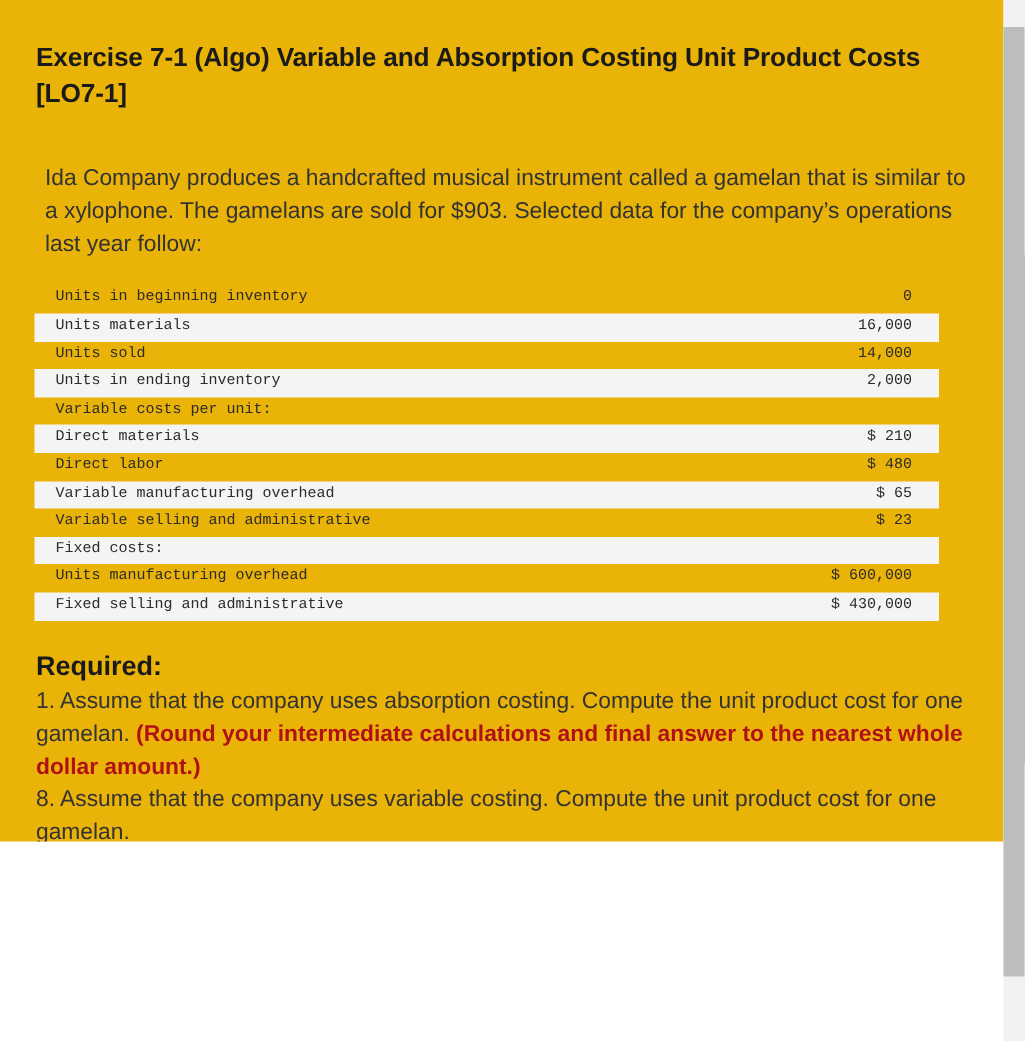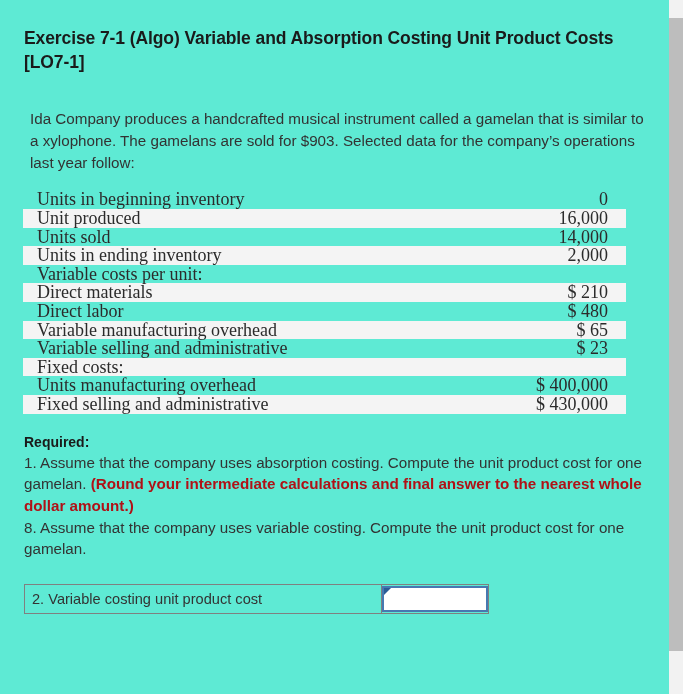--- a/index.html
+++ b/index.html
@@ -13,22 +13,22 @@
     position: relative;
     overflow: hidden;
     font-family: "Liberation Sans", sans-serif;
     color: #333333;
   }
 
   #page {
     position: absolute;
     left: 0; top: 0;
     width: 669px;
-    height: 694px;
-    background: #5eead4;
+    height: 561px;
+    background: #eab308;
     box-sizing: border-box;
     overflow: hidden;
   }
 
   .content {
     padding: 26px 24px 0 24px;
   }
 
   .exercise-title {
     font-size: 17.5px;
@@ -46,22 +46,22 @@
     color: #333333;
     margin: 0 0 16px 6px;
     max-width: 640px;
   }
 
   
   .data-table {
     border-collapse: collapse;
     width: 603px;
     margin-left: -1px;
-    font-family: Liberation Serif, serif;
-    font-size: 18px;
+    font-family: Liberation Mono, monospace;
+    font-size: 10px;
     color: #2b2b2b;
     table-layout: fixed;
   }
   .data-table td {
     padding: 1px 0 1px 0;
     line-height: 16.6px;
     white-space: pre;
     vertical-align: middle;
   }
   .data-table tr.stripe td {
@@ -82,21 +82,21 @@
   .required-block {
     margin-top: 18px;
     font-size: 15.2px;
     line-height: 1.43;
     color: #333333;
     max-width: 648px;
   }
   .required-heading {
     font-weight: bold;
     color: #1a1a1a;
-    font-size: 14px;
+    font-size: 18px;
   }
   .req-item { margin: 0; }
   .emphasis-red {
     color: #b01116;
     font-weight: bold;
   }
 
   
   .answer-table {
     border-collapse: collapse;
@@ -169,21 +169,21 @@
 
     <p class="intro-paragraph">Ida Company produces a handcrafted musical instrument called a gamelan that is similar to a xylophone. The gamelans are sold for $903. Selected data for the company’s operations last year follow:</p>
 
     <table class="data-table">
       <tbody id="data-table-body">
           <tr>
             <td class="label-cell">Units in beginning inventory</td>
             <td class="value-cell">0</td>
           </tr>
           <tr class="stripe">
-            <td class="label-cell">Unit produced</td>
+            <td class="label-cell">Units materials</td>
             <td class="value-cell">16,000</td>
           </tr>
           <tr>
             <td class="label-cell">Units sold</td>
             <td class="value-cell">14,000</td>
           </tr>
           <tr class="stripe">
             <td class="label-cell">Units in ending inventory</td>
             <td class="value-cell">2,000</td>
           </tr>
@@ -206,21 +206,21 @@
           <tr>
             <td class="label-cell indent-1">Variable selling and administrative</td>
             <td class="value-cell">$ 23</td>
           </tr>
           <tr class="stripe">
             <td class="label-cell">Fixed costs:</td>
             <td class="value-cell"></td>
           </tr>
           <tr>
             <td class="label-cell indent-1">Units manufacturing overhead</td>
-            <td class="value-cell">$ 400,000</td>
+            <td class="value-cell">$ 600,000</td>
           </tr>
           <tr class="stripe">
             <td class="label-cell indent-1">Fixed selling and administrative</td>
             <td class="value-cell">$ 430,000</td>
           </tr>
         </tbody>
     </table>
 
     <div class="required-block">
       <div class="required-heading">Required:</div>

